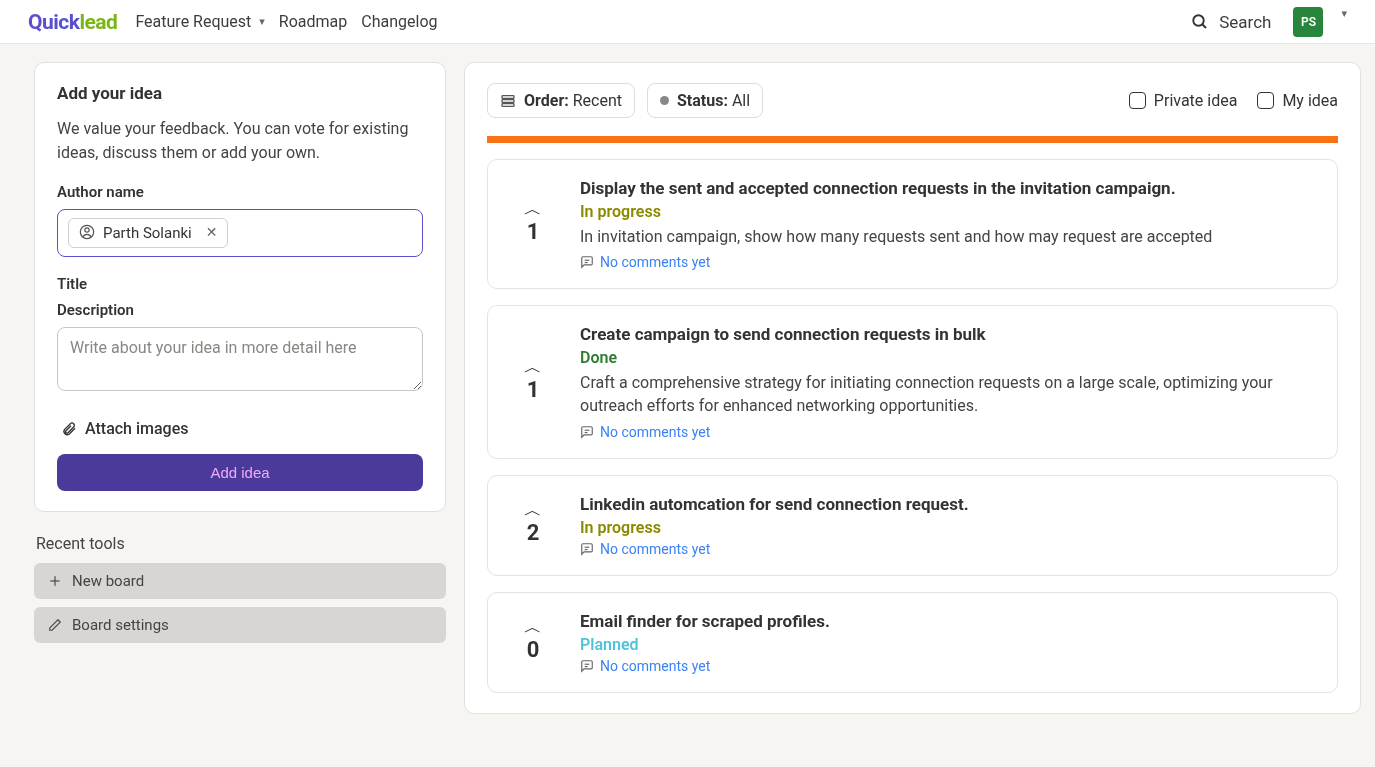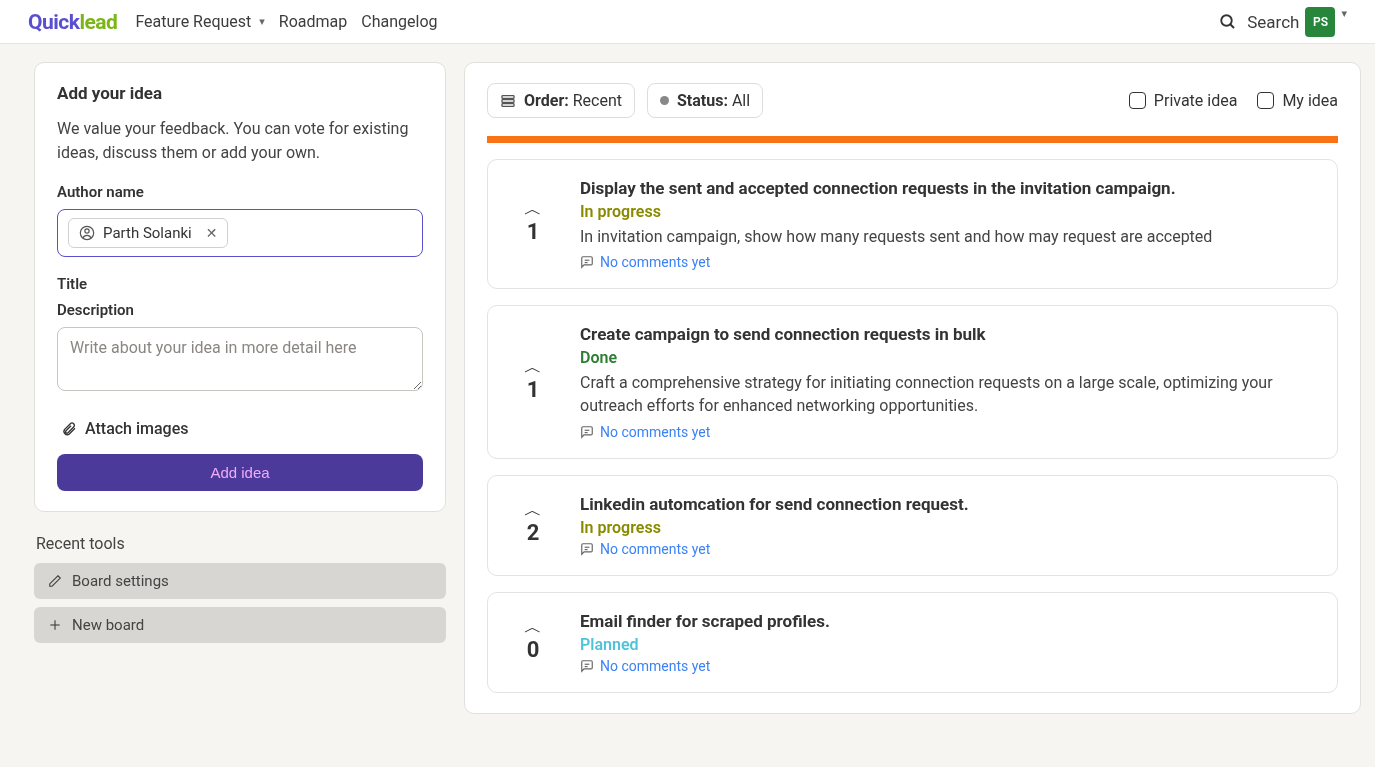--- a/index.html
+++ b/index.html
@@ -23,21 +23,21 @@
     letter-spacing: -0.5px;
     margin-right: 18px;
   }
   .logo .q { color: #5a4fcf; }
   .logo .l { color: #7cb518; }
   .nav { display: flex; gap: 14px; align-items: center; }
   .nav-item { color: #3d3d3d; font-size: 16px; cursor: pointer; display:flex; align-items:center; gap:8px;}
   .chev { font-size:11px; color:#666; }
   .spacer { flex: 1; }
   .search-btn { display:flex; align-items:center; gap:10px; font-size:17px; color:#3d3d3d; cursor:pointer; }
-  .avatar-wrap { display:flex; align-items:flex-start; gap:6px; margin-left:6px; cursor:pointer;}
+  .avatar-wrap { display:flex; align-items:flex-start; gap:18px; margin-left:22px; cursor:pointer;}
   .avatar {
     width: 30px; height: 30px; background:#27853c; color:#fff;
     display:flex; align-items:center; justify-content:center;
     font-size:12px; font-weight:600; border-radius:4px;
   }
   .main {
     display: flex;
     padding: 18px 14px;
     gap: 18px;
     align-items: flex-start;
@@ -50,21 +50,21 @@
     padding:20px 22px;
   }
   .card h2 { font-size:17px; font-weight:700; color:#333; margin-bottom:14px;}
   .intro { font-size:16px; color:#444; line-height:1.5; margin-bottom:18px;}
   .label { font-size:15px; font-weight:600; color:#333; margin-bottom:8px; display:block;}
   .author-box {
     border:1px solid #5a4fcf; border-radius:8px; padding:8px 10px;
     display:flex; align-items:center; margin-bottom:18px;
   }
   .author-chip {
-    display:flex; align-items:center; gap:8px;
+    display:flex; align-items:flex-start; gap:8px;
     border:1px solid #d0d0d0; border-radius:6px;
     padding:5px 10px; font-size:15px; color:#333;
   }
   .author-chip .x { margin-left:6px; color:#666; cursor:pointer; font-size:14px;}
   .input, .textarea {
     width:100%; border:1px solid #c9c6c2; border-radius:8px;
     padding:10px 12px; font-size:16px; font-family:inherit;
     color:#333; background:#fff; margin-bottom:18px;
   }
   .input::placeholder, .textarea::placeholder { color:#8a8783; }
@@ -173,30 +173,30 @@
           </svg>
         <span>Attach images</span>
       </div>
 
       <button class="add-btn">Add idea</button>
     </div>
 
     <div class="admin-title">Recent tools</div>
     <div class="admin-btn">
       <svg width="14" height="14" viewBox="0 0 24 24" fill="none" stroke="#444" stroke-width="2">
-          <path d="M17 3l4 4L7 21H3v-4z"></path>
-        </svg>
-      <span>Board settings</span>
-    </div>
-    <div class="admin-btn">
-      <svg width="14" height="14" viewBox="0 0 24 24" fill="none" stroke="#444" stroke-width="2">
           <line x1="12" y1="4" x2="12" y2="20"></line>
           <line x1="4" y1="12" x2="20" y2="12"></line>
         </svg>
       <span>New board</span>
+    </div>
+    <div class="admin-btn">
+      <svg width="14" height="14" viewBox="0 0 24 24" fill="none" stroke="#444" stroke-width="2">
+          <path d="M17 3l4 4L7 21H3v-4z"></path>
+        </svg>
+      <span>Board settings</span>
     </div>
   </div>
 
   <div class="content">
     <div class="filters">
       <div class="pill">
         <svg width="16" height="16" viewBox="0 0 24 24" fill="none" stroke="#555" stroke-width="2">
             <rect x="3" y="4" width="18" height="4" rx="1"></rect>
             <rect x="3" y="10" width="18" height="4" rx="1"></rect>
             <rect x="3" y="16" width="18" height="4" rx="1"></rect>

